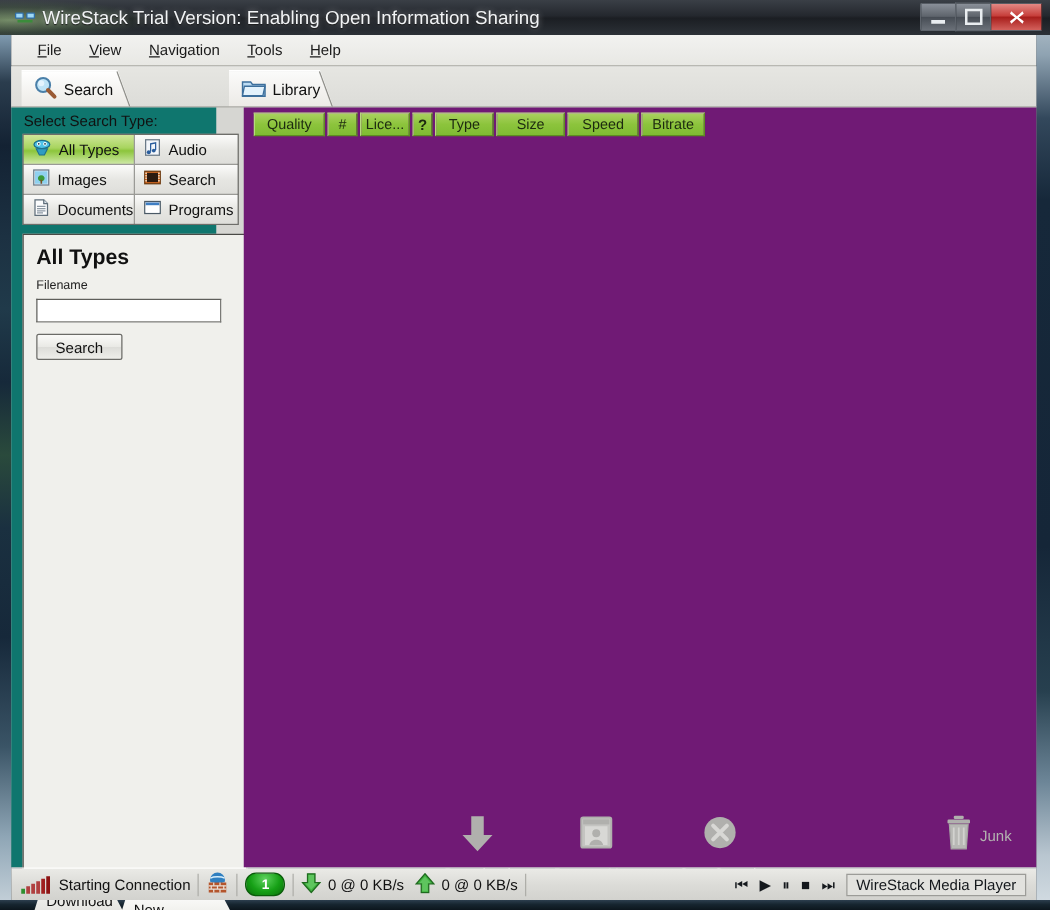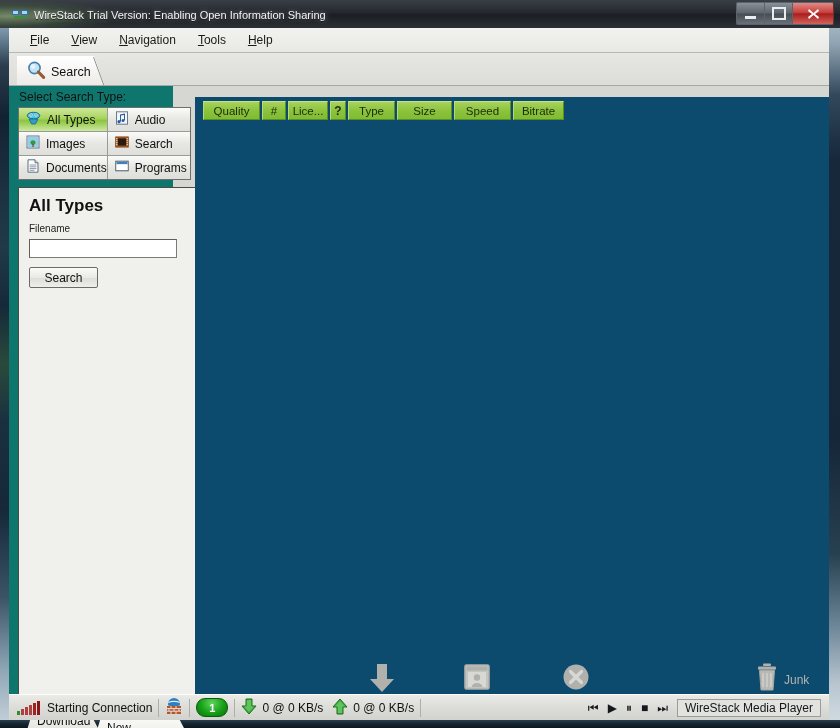--- a/index.html
+++ b/index.html
@@ -36,21 +36,21 @@
   }
   .titlebar .glow{
     position:absolute;left:0;top:0;width:120px;height:28px;
     background:radial-gradient(ellipse at 8px 16px, rgba(190,230,160,.55) 0%, rgba(120,170,90,.18) 45%, rgba(0,0,0,0) 72%);
   }
   .title-icon{
     position:absolute;left:12px;top:7px;width:16px;height:14px;
   }
   .title-text{
     position:absolute;left:34px;top:5px;height:20px;line-height:20px;
-    font-size:11px;color:#f2f4f6;
+    font-size:15px;color:#f2f4f6;
     text-shadow:0 0 5px rgba(255,255,255,.45),0 1px 1px rgba(0,0,0,.9);
     white-space:nowrap;
   }
   .winbtns{position:absolute;right:6px;top:2px;height:22px;display:flex;gap:0;}
   .winbtn{
     width:27px;height:21px;border:1px solid #5d636b;border-right:none;
     background:linear-gradient(180deg,#8a9099 0%,#5e646c 48%,#474d55 52%,#6a7078 100%);
     display:flex;align-items:center;justify-content:center;
     color:#e8ecef;font-size:11px;line-height:1;
   }
@@ -144,21 +144,21 @@
   .btabs{position:absolute;left:0;top:625px;width:186px;height:36px;}
   .btab{
     position:absolute;height:19px;display:flex;align-items:center;
     padding:0 16px 0 10px;box-sizing:border-box;font-size:12px;color:#111;
     background:linear-gradient(180deg,#f4f4f1 0%,#e4e4e0 100%);
     border-top:1px solid #fff;
     clip-path:polygon(6px 0, calc(100% - 10px) 0, 100% 100%, 0 100%);
   }
 
   
-  .content{position:absolute;left:186px;top:33px;width:634px;height:608px;background:#0c4a6e;margin-top:11px;}
+  .content{position:absolute;left:186px;top:33px;width:634px;height:608px;background:#701a75;}
   .headerrow{
     position:absolute;left:8px;top:4px;width:620px;height:19px;
     display:flex;gap:2px;
   }
   .hcell{
     height:19px;box-sizing:border-box;
     background:linear-gradient(180deg,#a9d15f 0%,#8cc43c 50%,#7fbb33 100%);
     border:1px solid #5d8f20;
     border-top-color:#c3e08d;border-left-color:#b6d97e;
     display:flex;align-items:center;justify-content:center;
@@ -251,20 +251,32 @@
     <div class="tabstrip">
       <div class="tab active" style="left:8px;width:88px;">
         <span class="icn">
           <svg width="19" height="19" viewBox="0 0 19 19">
             <circle cx="7.5" cy="7" r="5.6" fill="#bfe4f7" stroke="#4a7fa8" stroke-width="1.6"></circle>
             <circle cx="6" cy="5.5" r="2.4" fill="#eaf7ff" opacity=".85"></circle>
             <path d="M11.4 11 L16.6 16.3" stroke="#9a5a34" stroke-width="3.2" stroke-linecap="round"></path>
           </svg>
         </span>
         <span>Search</span>
+        <svg class="sep" viewBox="0 0 12 30" preserveAspectRatio="none">
+          <path d="M0.5 0 L11.5 30" stroke="#8f8f8a" stroke-width="1" fill="none"></path>
+        </svg>
+      </div>
+      <div class="tab" style="left:174px;width:84px;">
+        <span class="icn">
+          <svg width="20" height="17" viewBox="0 0 20 17">
+            <path d="M1 3.5 L7.5 3.5 L9 5.5 L19 5.5 L19 15 L1 15 Z" fill="#bcdcf4" stroke="#3d6f9c" stroke-width="1.2"></path>
+            <path d="M2.5 7 L19 7 L17.3 14.5 L1 14.5 Z" fill="#e3f2fc" stroke="#3d6f9c" stroke-width="1.1"></path>
+          </svg>
+        </span>
+        <span>Library</span>
         <svg class="sep" viewBox="0 0 12 30" preserveAspectRatio="none">
           <path d="M0.5 0 L11.5 30" stroke="#8f8f8a" stroke-width="1" fill="none"></path>
         </svg>
       </div>
       <div class="tabline"></div>
     </div>
 
     <div class="leftcol">
       <div class="sel-label">Select Search Type:</div>
 

